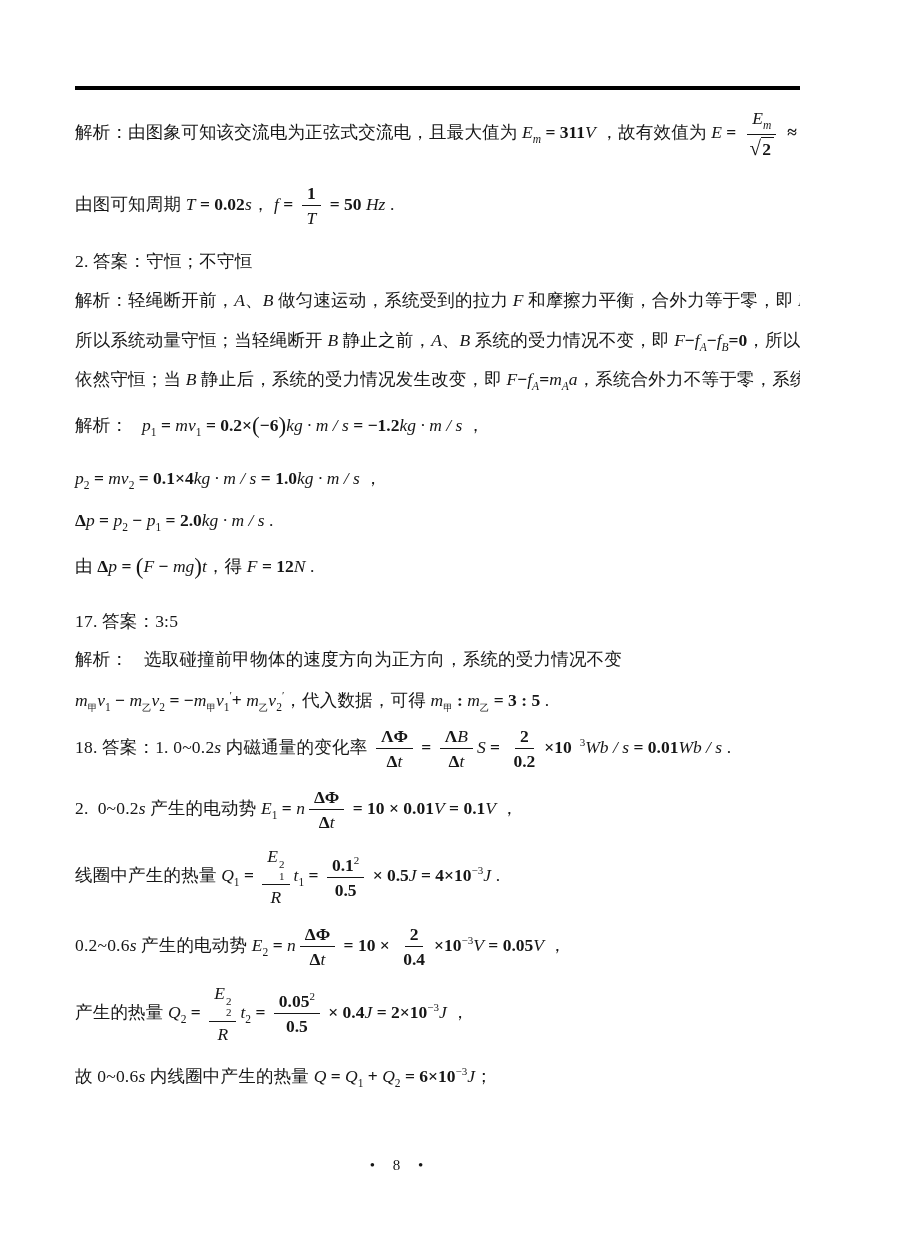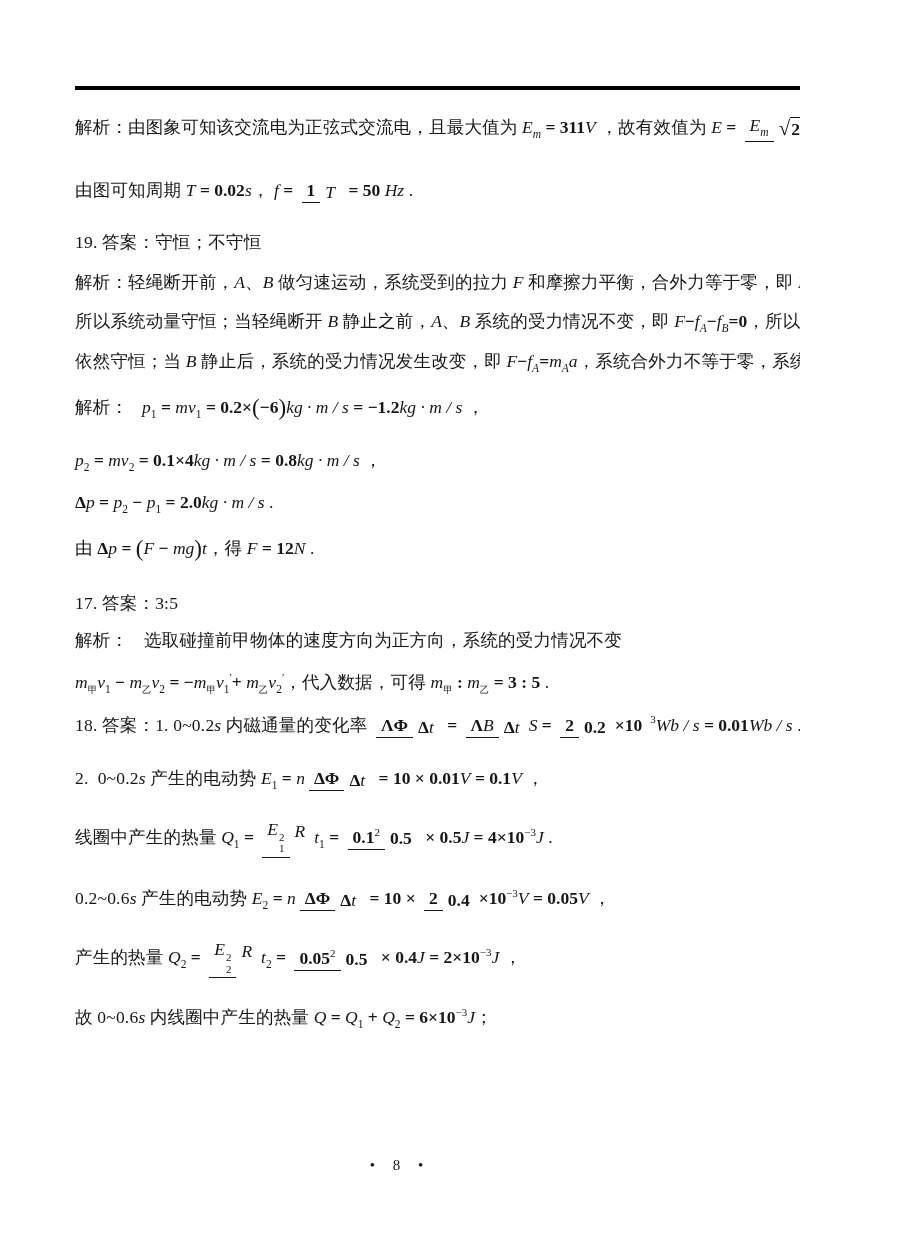--- a/index.html
+++ b/index.html
@@ -9,48 +9,48 @@
   .content{position:absolute;left:75px;top:92px;width:770px;}
   .line{font-size:17.5px;white-space:pre;line-height:1.45;}
   .cn{letter-spacing:0.2px;}
   .it{font-style:italic;}
   .bo{font-weight:bold;}
   .pa{font-size:1.32em;vertical-align:-2px;font-weight:400;}
   .sb{font-size:11.5px;vertical-align:-5px;}
   .sbc{font-size:9.5px;vertical-align:-5px;}
   .su{font-size:11px;vertical-align:super;}
   .gapL{margin-left:8px;}
-  .frac{display:inline-flex;flex-direction:row;align-items:flex-start;vertical-align:middle;
-        margin:11px 4px;line-height:1.15;text-align:center;}
+  .frac{display:inline-flex;flex-direction:column;align-items:center;vertical-align:middle;
+        margin:4px 4px;line-height:1.15;text-align:center;}
   .frac .num{border-bottom:1.6px solid #161616;padding:0 5px 2px;}
   .frac .den{padding:2px 5px 0;}
   .sqrt{display:inline-flex;align-items:flex-start;}
   .sqsign{font-size:1.2em;line-height:1.05;font-weight:bold;}
   .sqbody{border-top:1.7px solid #161616;font-weight:bold;padding:1px 3px 0 1px;}
   .ss{display:inline-flex;flex-direction:column;align-items:flex-start;font-size:11px;
       line-height:1.05;vertical-align:-6px;margin-left:1px;}
   .footer{position:absolute;left:0;right:0;bottom:72px;text-align:center;font-size:15px;letter-spacing:7px;}
   .mt6{margin-top:6px}.mt8{margin-top:8px}.mt12{margin-top:12px}
   .mt14{margin-top:14px}.mt16{margin-top:16px}.mt20{margin-top:16px}
   .mt24{margin-top:24px}.mt26{margin-top:26px}
 </style>
 </head>
 <body>
 
 <div class="page">
   <div class="toprule"></div>
   <div class="content">
     <div class="line mt12"><span class="cn">解析：由图象可知该交流电为正弦式交流电，且最大值为 </span><span class="it">E</span><span class="sb it">m</span><span class="bo"> = 311</span><span class="it">V</span><span class="cn"> ，故有效值为 </span><span class="it">E</span><span class="bo"> = </span><span class="frac"><span class="num"><span class="it">E</span><span class="sb it">m</span></span><span class="den"><span class="sqrt"><span class="sqsign">√</span><span class="sqbody">2</span></span></span></span><span class="bo"> ≈ 220</span><span class="it">V</span><span class="cn"> ，</span></div>
     <div class="line mt16"><span class="cn">由图可知周期 </span><span class="it">T</span><span class="bo"> = 0.02</span><span class="it">s</span><span class="cn">， </span><span class="it">f</span><span class="bo"> = </span><span class="frac"><span class="num"><span class="bo">1</span></span><span class="den"><span class="it">T</span></span></span><span class="bo"> = 50 </span><span class="it">Hz</span><span class="cn"> .</span></div>
-    <div class="line mt16"><span class="cn">19. 答案：守恒；不守恒</span></div>
+    <div class="line mt16"><span class="cn">2. 答案：守恒；不守恒</span></div>
     <div class="line mt14"><span class="cn">解析：轻绳断开前，</span><span class="it">A</span><span class="cn">、</span><span class="it">B</span><span class="cn"> 做匀速运动，系统受到的拉力 </span><span class="it">F</span><span class="cn"> 和摩擦力平衡，合外力等于零，即 </span><span class="it">F</span><span class="bo">−</span><span class="it">f</span><span class="sb it">A</span><span class="bo">−</span><span class="it">f</span><span class="sb it">B</span><span class="bo">=0</span><span class="cn">，</span></div>
     <div class="line mt12"><span class="cn">所以系统动量守恒；当轻绳断开 </span><span class="it">B</span><span class="cn"> 静止之前，</span><span class="it">A</span><span class="cn">、</span><span class="it">B</span><span class="cn"> 系统的受力情况不变，即 </span><span class="it">F</span><span class="bo">−</span><span class="it">f</span><span class="sb it">A</span><span class="bo">−</span><span class="it">f</span><span class="sb it">B</span><span class="bo">=0</span><span class="cn">，所以系统的动量</span></div>
     <div class="line mt12"><span class="cn">依然守恒；当 </span><span class="it">B</span><span class="cn"> 静止后，系统的受力情况发生改变，即 </span><span class="it">F</span><span class="bo">−</span><span class="it">f</span><span class="sb it">A</span><span class="bo">=</span><span class="it">m</span><span class="sb it">A</span><span class="it">a</span><span class="cn">，系统合外力不等于零，系统动量不守恒。</span></div>
     <div class="line mt14"><span class="cn">解析：</span><span class="spacer" style="display: inline-block; width: 14px;"></span><span class="it">p</span><span class="sb">1</span><span class="bo"> = </span><span class="it">mv</span><span class="sb">1</span><span class="bo"> = 0.2×</span><span class="pa">(</span><span class="bo">−6</span><span class="pa">)</span><span class="it">kg · m / s</span><span class="bo"> = −1.2</span><span class="it">kg · m / s</span><span class="cn"> ，</span></div>
-    <div class="line mt24"><span class="it">p</span><span class="sb">2</span><span class="bo"> = </span><span class="it">mv</span><span class="sb">2</span><span class="bo"> = 0.1×4</span><span class="it">kg · m / s</span><span class="bo"> = 0.8</span><span class="it">kg · m / s</span><span class="cn"> ，</span></div>
+    <div class="line mt24"><span class="it">p</span><span class="sb">2</span><span class="bo"> = </span><span class="it">mv</span><span class="sb">2</span><span class="bo"> = 0.1×4</span><span class="it">kg · m / s</span><span class="bo"> = 1.0</span><span class="it">kg · m / s</span><span class="cn"> ，</span></div>
     <div class="line mt14"><span class="bo">Δ</span><span class="it">p</span><span class="bo"> = </span><span class="it">p</span><span class="sb">2</span><span class="bo"> − </span><span class="it">p</span><span class="sb">1</span><span class="bo"> = 2.0</span><span class="it">kg · m / s</span><span class="cn"> .</span></div>
     <div class="line mt14"><span class="cn">由 </span><span class="bo">Δ</span><span class="it">p</span><span class="bo"> = </span><span class="pa">(</span><span class="it">F</span><span class="bo"> − </span><span class="it">mg</span><span class="pa">)</span><span class="it">t</span><span class="cn">，得 </span><span class="it">F</span><span class="bo"> = 12</span><span class="it">N</span><span class="cn"> .</span></div>
     <div class="line mt26"><span class="cn">17. 答案：3:5</span></div>
     <div class="line mt12"><span class="cn">解析：</span><span class="spacer" style="display: inline-block; width: 16px;"></span><span class="cn">选取碰撞前甲物体的速度方向为正方向，系统的受力情况不变</span></div>
     <div class="line mt16"><span class="it">m</span><span class="sbc">甲</span><span class="it">v</span><span class="sb">1</span><span class="bo"> − </span><span class="it">m</span><span class="sbc">乙</span><span class="it">v</span><span class="sb">2</span><span class="bo"> = −</span><span class="it">m</span><span class="sbc">甲</span><span class="it">v</span><span class="sb">1</span><span class="su">′</span><span class="bo">+ </span><span class="it">m</span><span class="sbc">乙</span><span class="it">v</span><span class="sb">2</span><span class="su">′</span><span class="cn">，代入数据，可得 </span><span class="it">m</span><span class="sbc">甲</span><span class="bo"> : </span><span class="it">m</span><span class="sbc">乙</span><span class="bo"> = 3 : 5</span><span class="cn"> .</span></div>
     <div class="line mt6"><span class="cn">18. 答案：1. 0~0.2</span><span class="it">s</span><span class="cn"> 内磁通量的变化率 </span><span class="frac"><span class="num"><span class="bo">ΛΦ</span></span><span class="den"><span class="bo">Δ</span><span class="it">t</span></span></span><span class="bo"> = </span><span class="frac"><span class="num"><span class="bo">Λ</span><span class="it">B</span></span><span class="den"><span class="bo">Δ</span><span class="it">t</span></span></span><span class="it">S</span><span class="bo"> = </span><span class="frac"><span class="num"><span class="bo">2</span></span><span class="den"><span class="bo">0.2</span></span></span><span class="bo">×10</span><span class="su gapL">3</span><span class="it">Wb / s</span><span class="bo"> = 0.01</span><span class="it">Wb / s</span><span class="cn"> .</span></div>
     <div class="line mt8"><span class="cn">2.  0~0.2</span><span class="it">s</span><span class="cn"> 产生的电动势 </span><span class="it">E</span><span class="sb">1</span><span class="bo"> = </span><span class="it">n</span><span class="frac"><span class="num"><span class="bo">ΔΦ</span></span><span class="den"><span class="bo">Δ</span><span class="it">t</span></span></span><span class="bo"> = 10 × 0.01</span><span class="it">V</span><span class="bo"> = 0.1</span><span class="it">V</span><span class="cn"> ，</span></div>
     <div class="line mt6"><span class="cn">线圈中产生的热量 </span><span class="it">Q</span><span class="sb">1</span><span class="bo"> = </span><span class="frac"><span class="num"><span class="it">E</span><span class="ss"><span class="ssu">2</span><span class="ssd">1</span></span></span><span class="den"><span class="it">R</span></span></span><span class="it">t</span><span class="sb">1</span><span class="bo"> = </span><span class="frac"><span class="num"><span class="bo">0.1</span><span class="su">2</span></span><span class="den"><span class="bo">0.5</span></span></span><span class="bo"> × 0.5</span><span class="it">J</span><span class="bo"> = 4×10</span><span class="su">−3</span><span class="it">J</span><span class="cn"> .</span></div>
     <div class="line mt8"><span class="cn">0.2~0.6</span><span class="it">s</span><span class="cn"> 产生的电动势 </span><span class="it">E</span><span class="sb">2</span><span class="bo"> = </span><span class="it">n</span><span class="frac"><span class="num"><span class="bo">ΔΦ</span></span><span class="den"><span class="bo">Δ</span><span class="it">t</span></span></span><span class="bo"> = 10 × </span><span class="frac"><span class="num"><span class="bo">2</span></span><span class="den"><span class="bo">0.4</span></span></span><span class="bo">×10</span><span class="su">−3</span><span class="it">V</span><span class="bo"> = 0.05</span><span class="it">V</span><span class="cn"> ，</span></div>
     <div class="line mt6"><span class="cn">产生的热量 </span><span class="it">Q</span><span class="sb">2</span><span class="bo"> = </span><span class="frac"><span class="num"><span class="it">E</span><span class="ss"><span class="ssu">2</span><span class="ssd">2</span></span></span><span class="den"><span class="it">R</span></span></span><span class="it">t</span><span class="sb">2</span><span class="bo"> = </span><span class="frac"><span class="num"><span class="bo">0.05</span><span class="su">2</span></span><span class="den"><span class="bo">0.5</span></span></span><span class="bo"> × 0.4</span><span class="it">J</span><span class="bo"> = 2×10</span><span class="su">−3</span><span class="it">J</span><span class="cn"> ，</span></div>

